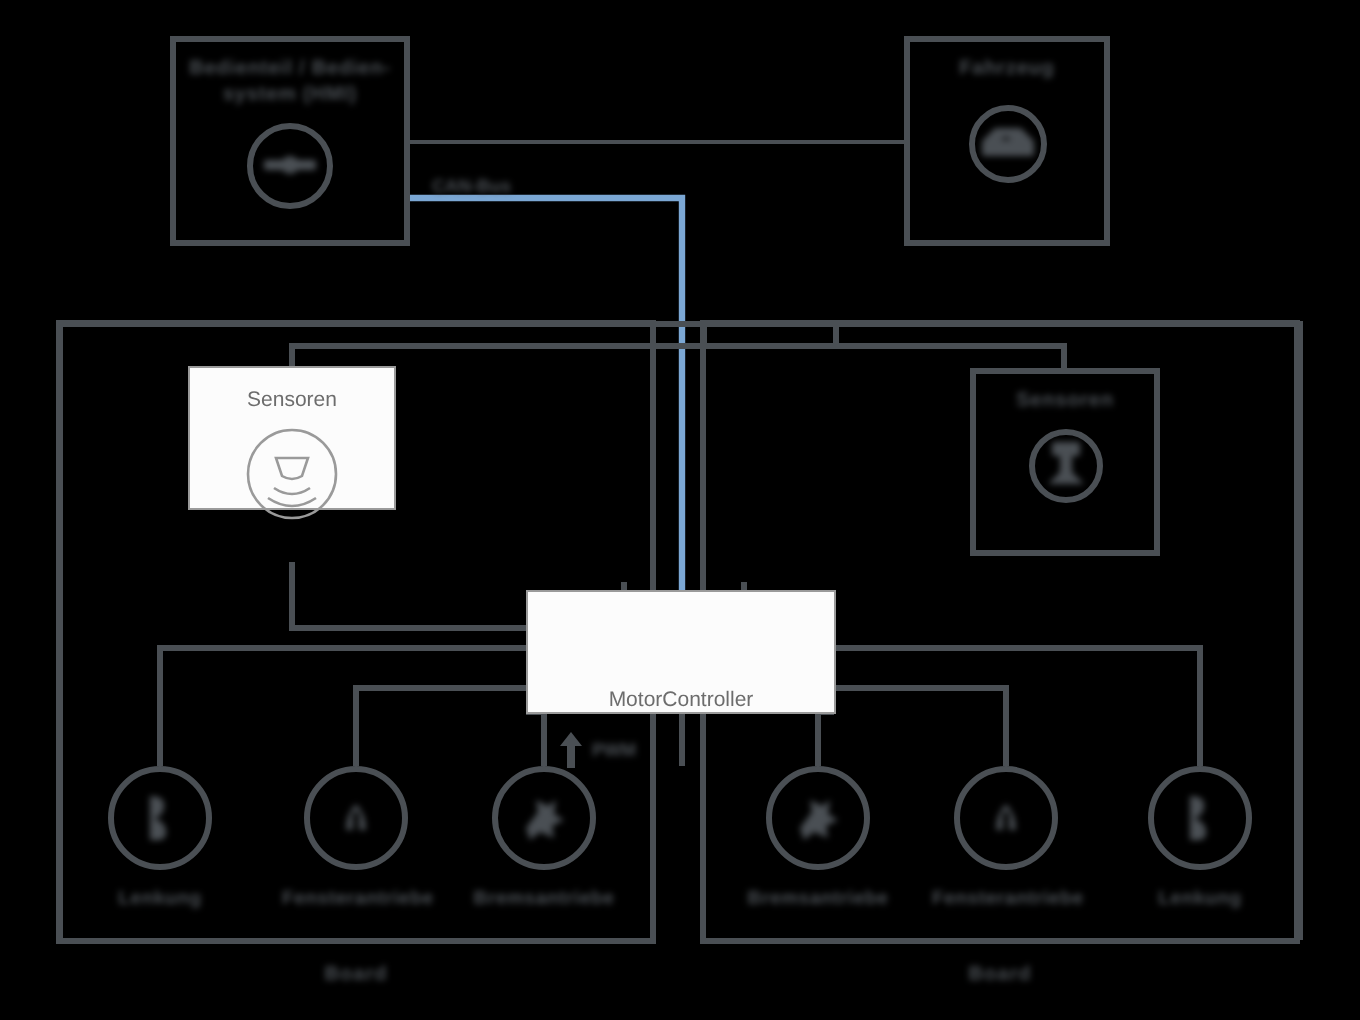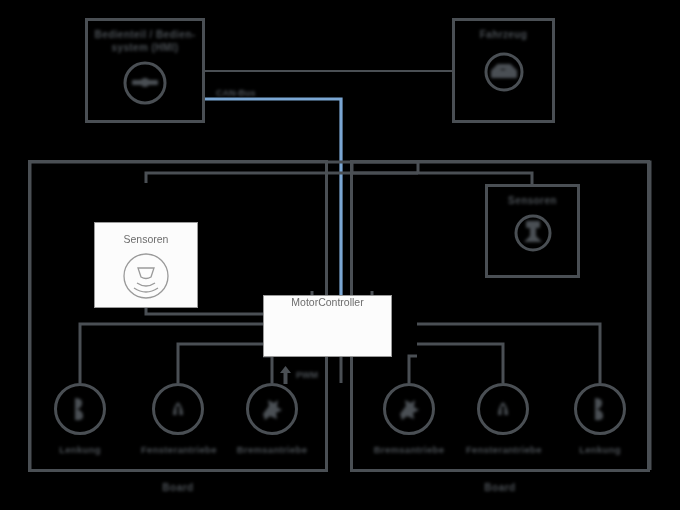--- a/index.html
+++ b/index.html
@@ -187,21 +187,21 @@
       <g class="blurred-glyph" fill="#4a4f54" stroke="#4a4f54" stroke-width="2" stroke-linejoin="round">
         <path d="M13 30 L13 24 L19 18 L31 18 L37 24 L37 30 Z"></path>
         <path d="M18 24 L24 20 L30 24 Z" fill="#000"></path>
       </g>
     </svg>
   </div>
 </div>
 
 <div class="edge-label" style="left:216px; top:88px;">CAN-Bus</div>
 
-<div class="light-box" style="left:94px; top:183px; width:104px; height:86px;margin-top:39px;">
+<div class="light-box" style="left:94px; top:183px; width:104px; height:72px;">
   <div class="box-title">Sensoren</div>
   <div class="icon-wrap" style="margin-top:3px;">
     <svg width="56" height="56" viewBox="0 0 56 56">
       <circle cx="28" cy="28" r="22" fill="none" stroke="#9a9a9a" stroke-width="1.3"></circle>
       <path d="M20 20 L36 20 L33 29 Q28 32 23 29 Z" fill="none" stroke="#9a9a9a" stroke-width="1.3"></path>
       <path d="M19 35 Q28 41 37 35" fill="none" stroke="#9a9a9a" stroke-width="1.3"></path>
       <path d="M16 40 Q28 48 40 40" fill="none" stroke="#9a9a9a" stroke-width="1.3"></path>
     </svg>
   </div>
 </div>
@@ -213,21 +213,21 @@
       <circle cx="24" cy="24" r="17" fill="none" stroke="#4a4f54" stroke-width="3"></circle>
       <g class="blurred-glyph" fill="#4a4f54">
         <rect x="17" y="12" width="14" height="7" rx="1"></rect>
         <rect x="21" y="18" width="6" height="9"></rect>
         <path d="M15 33 L22 26 L26 26 L33 33 Z"></path>
       </g>
     </svg>
   </div>
 </div>
 
-<div class="light-box" style="left:263px; top:295px; width:129px; height:62px; justify-content:flex-start;">
+<div class="light-box" style="left:263px; top:295px; width:155px; height:62px; justify-content:flex-end;">
   <div class="box-title" style="margin-top:0;">MotorController</div>
 </div>
 
 <div class="node" style="left:279px; top:366px; display:flex; align-items:center; gap:4px;">
   <svg width="13" height="18" viewBox="0 0 13 18">
     <g fill="#4a4f54">
       <rect x="4.5" y="5" width="4" height="13"></rect>
       <path d="M6.5 0 L12 7 L1 7 Z"></path>
     </g>
   </svg>

